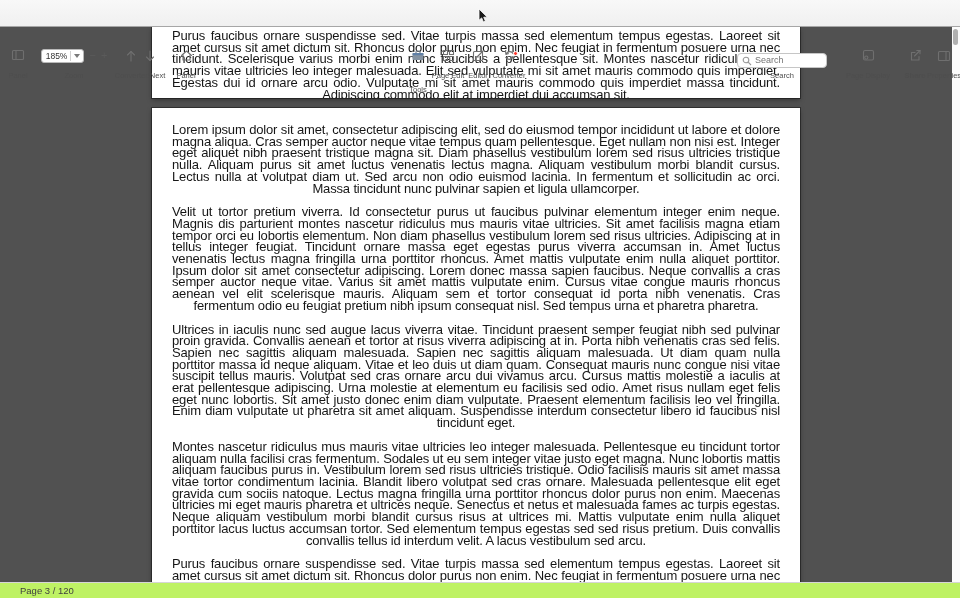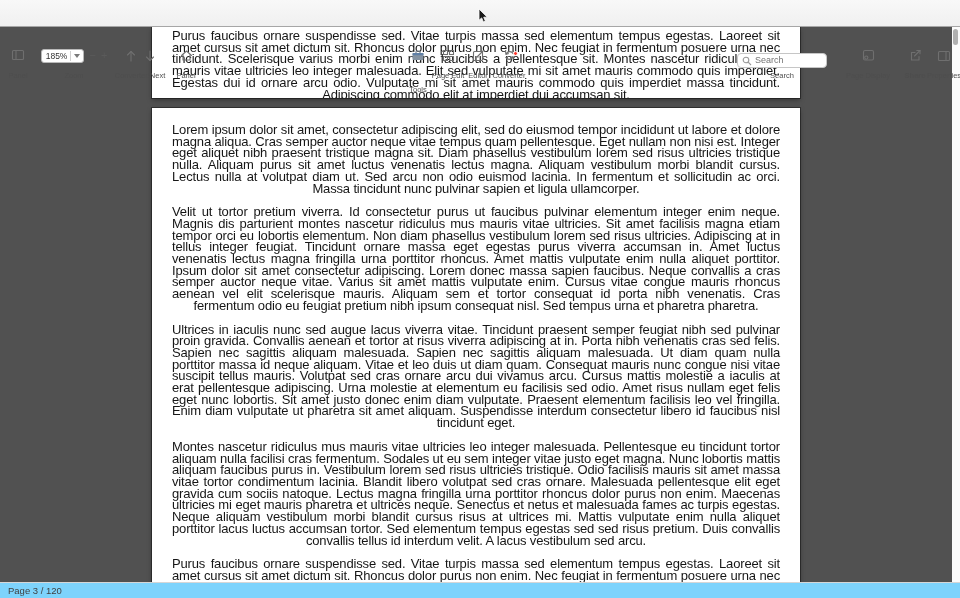--- a/index.html
+++ b/index.html
@@ -60,22 +60,22 @@
     margin-bottom:12px;
   }
 
   
   .v-scrollbar { position:absolute; top:0; right:0; width:8px; height:555px; background:#fbfbfb; }
   .v-thumb { position:absolute; top:2px; left:1px; width:5px; height:16px; background:#b0b0b0; border-radius:3px; }
 
   
   .status-bar {
     position:absolute; top:582px; left:0; width:960px; height:16px;
-    background:#7dd3fc; border-top:1px solid #d6d6d6;
-    display:flex; align-items:center; padding-left:8px;
+    background:#bef264; border-top:1px solid #d6d6d6;
+    display:flex; align-items:center; padding-left:20px;
   }
   .status-text { font-size:9.5px; color:#3f3f3f; }
 
   
   .cursor { position:absolute; left:478px; top:8px; z-index:50; pointer-events:none; }
 </style>
 </head>
 <body>
 
 <div class="toolbar">

